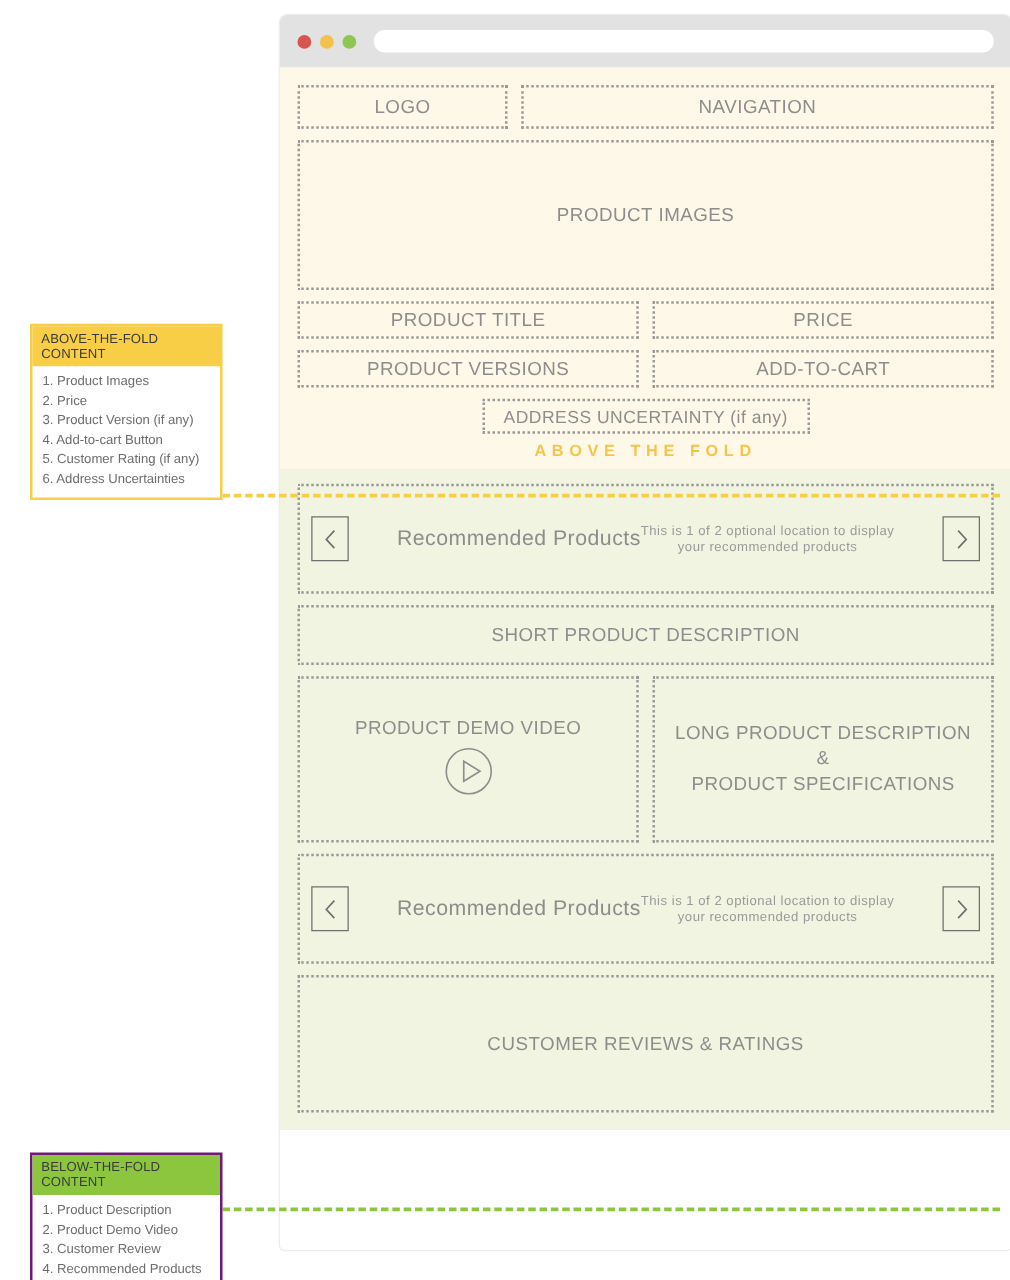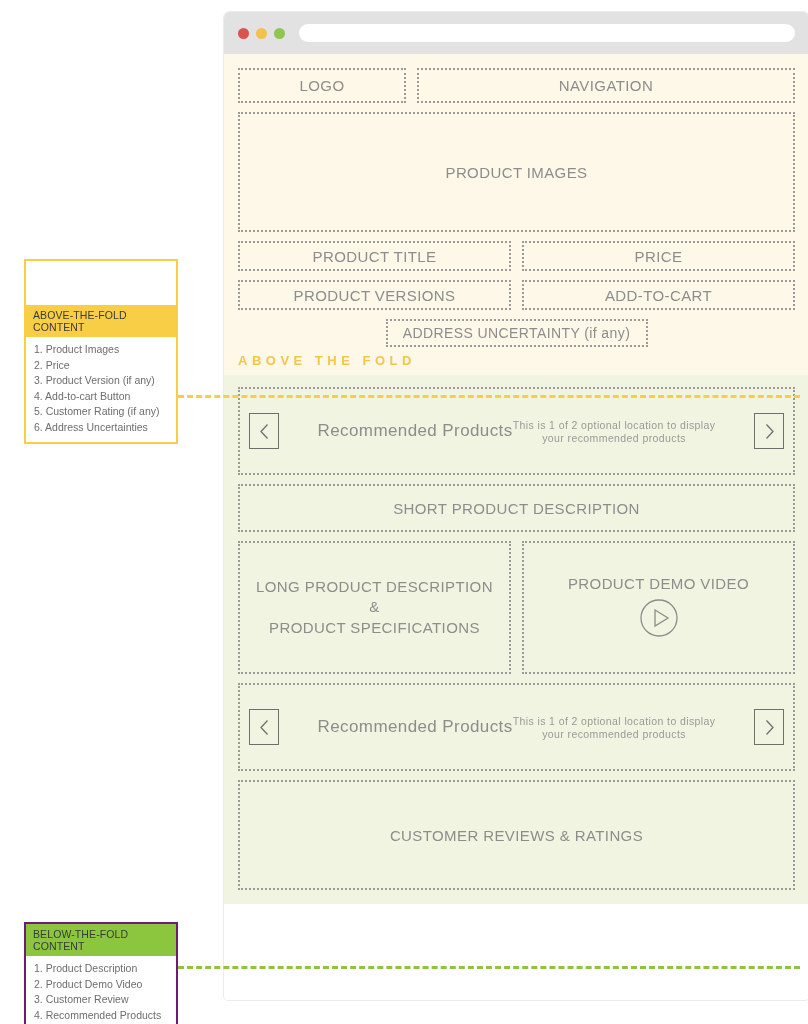--- a/index.html
+++ b/index.html
@@ -83,21 +83,21 @@
   .row > .wb { flex: 1; }
 
   .wb-logo       { height: 35px; flex: 0 0 168px !important; }
   .wb-nav        { height: 35px; }
   .wb-hero       { height: 120px; margin-bottom: 9px; }
   .wb-small      { height: 30px; }
   .wb-uncert     { height: 28px; width: 262px; margin: 0 auto 2px auto; font-size: 14px; }
   .wb-uncert .sub { font-size: 14px; margin-left: 4px; }
 
   .fold-label {
-    text-align: left;
+    text-align: center;
     color: #f3c64b;
     font-size: 13px;
     font-weight: bold;
     letter-spacing: 4.5px;
     padding: 4px 0 7px 0;
   }
 
   
   .wb-carousel {
     height: 88px;
@@ -161,21 +161,21 @@
     line-height: 1.48;
     white-space: nowrap;
   }
 
   .legend-above {
     left: 24px;
     top: 259px;
     width: 154px;
     border: 2px solid #f8ce46;
   }
-  .legend-above .legend-head { background: #f8ce46; margin-top: 44px; }
+  .legend-above .legend-head { background: #f8ce46; }
 
   .legend-below {
     left: 24px;
     top: 922px;
     width: 154px;
     border: 2px solid #701a75;
   }
   .legend-below .legend-head { background: #8cc63e; }
 
   
@@ -254,33 +254,33 @@
       <div class="arrow-btn right">
         <svg width="11" height="17" viewBox="0 0 11 17" aria-hidden="true">
           <polyline points="2.5,1.5 9,8.5 2.5,15.5" fill="none" stroke="#6f6f6f" stroke-width="1.3"></polyline>
         </svg>
       </div>
     </div>
 
     <div class="wb wb-shortdesc">SHORT PRODUCT DESCRIPTION</div>
 
     <div class="media-row">
-      <div class="wb wb-longdesc">
-        <div class="longdesc-line">LONG PRODUCT DESCRIPTION</div>
-        <div class="longdesc-line">&amp;</div>
-        <div class="longdesc-line">PRODUCT SPECIFICATIONS</div>
-      </div>
       <div class="wb wb-video">
         <div class="video-label">PRODUCT DEMO VIDEO</div>
         <div class="play-icon">
           <svg width="40" height="40" viewBox="0 0 40 40" aria-hidden="true">
             <circle cx="20" cy="20" r="18" fill="none" stroke="#8d8d8d" stroke-width="1.3"></circle>
             <polygon points="16,12 29,20 16,28" fill="none" stroke="#8d8d8d" stroke-width="1.3"></polygon>
           </svg>
         </div>
+      </div>
+      <div class="wb wb-longdesc">
+        <div class="longdesc-line">LONG PRODUCT DESCRIPTION</div>
+        <div class="longdesc-line">&amp;</div>
+        <div class="longdesc-line">PRODUCT SPECIFICATIONS</div>
       </div>
     </div>
 
     <div class="wb wb-carousel">
       <div class="arrow-btn left">
         <svg width="11" height="17" viewBox="0 0 11 17" aria-hidden="true">
           <polyline points="8.5,1.5 2,8.5 8.5,15.5" fill="none" stroke="#6f6f6f" stroke-width="1.3"></polyline>
         </svg>
       </div>
       <div class="carousel-title">Recommended Products</div>

